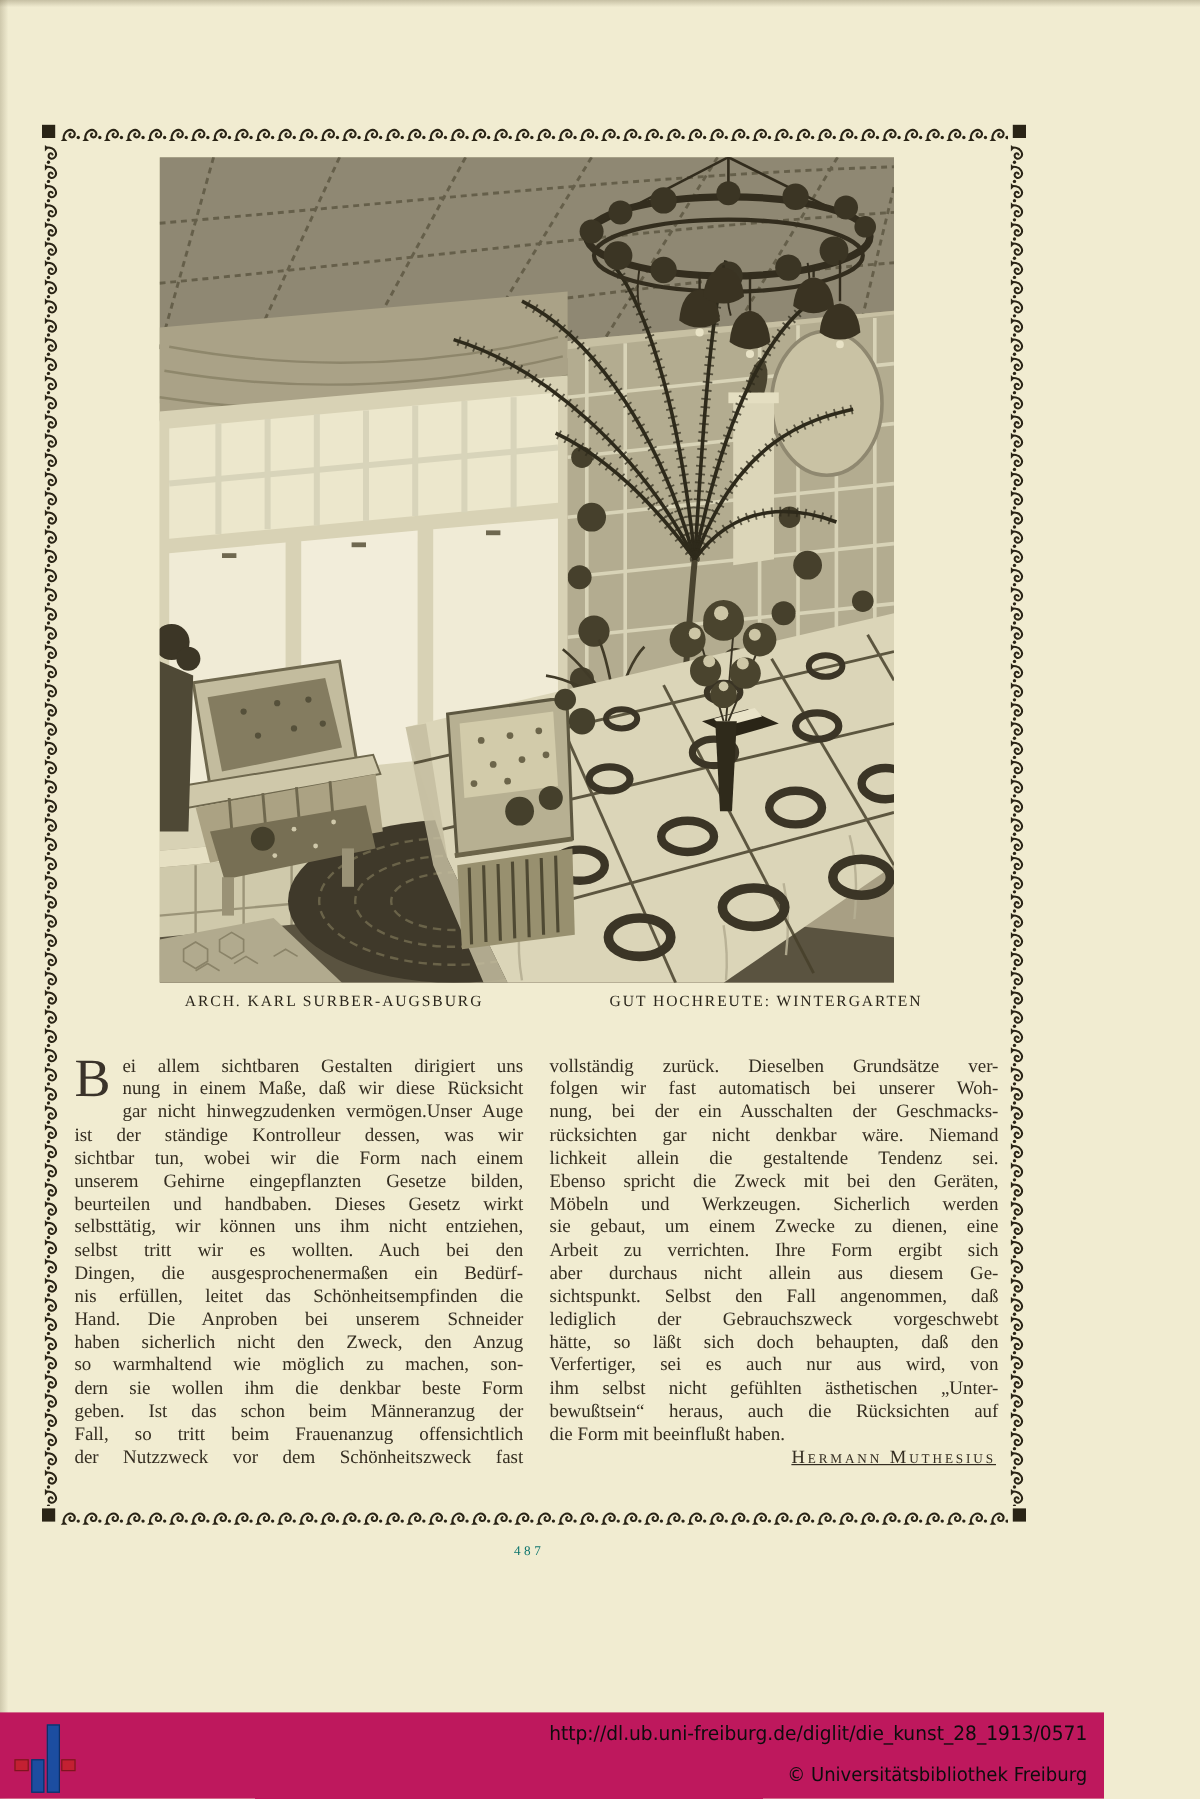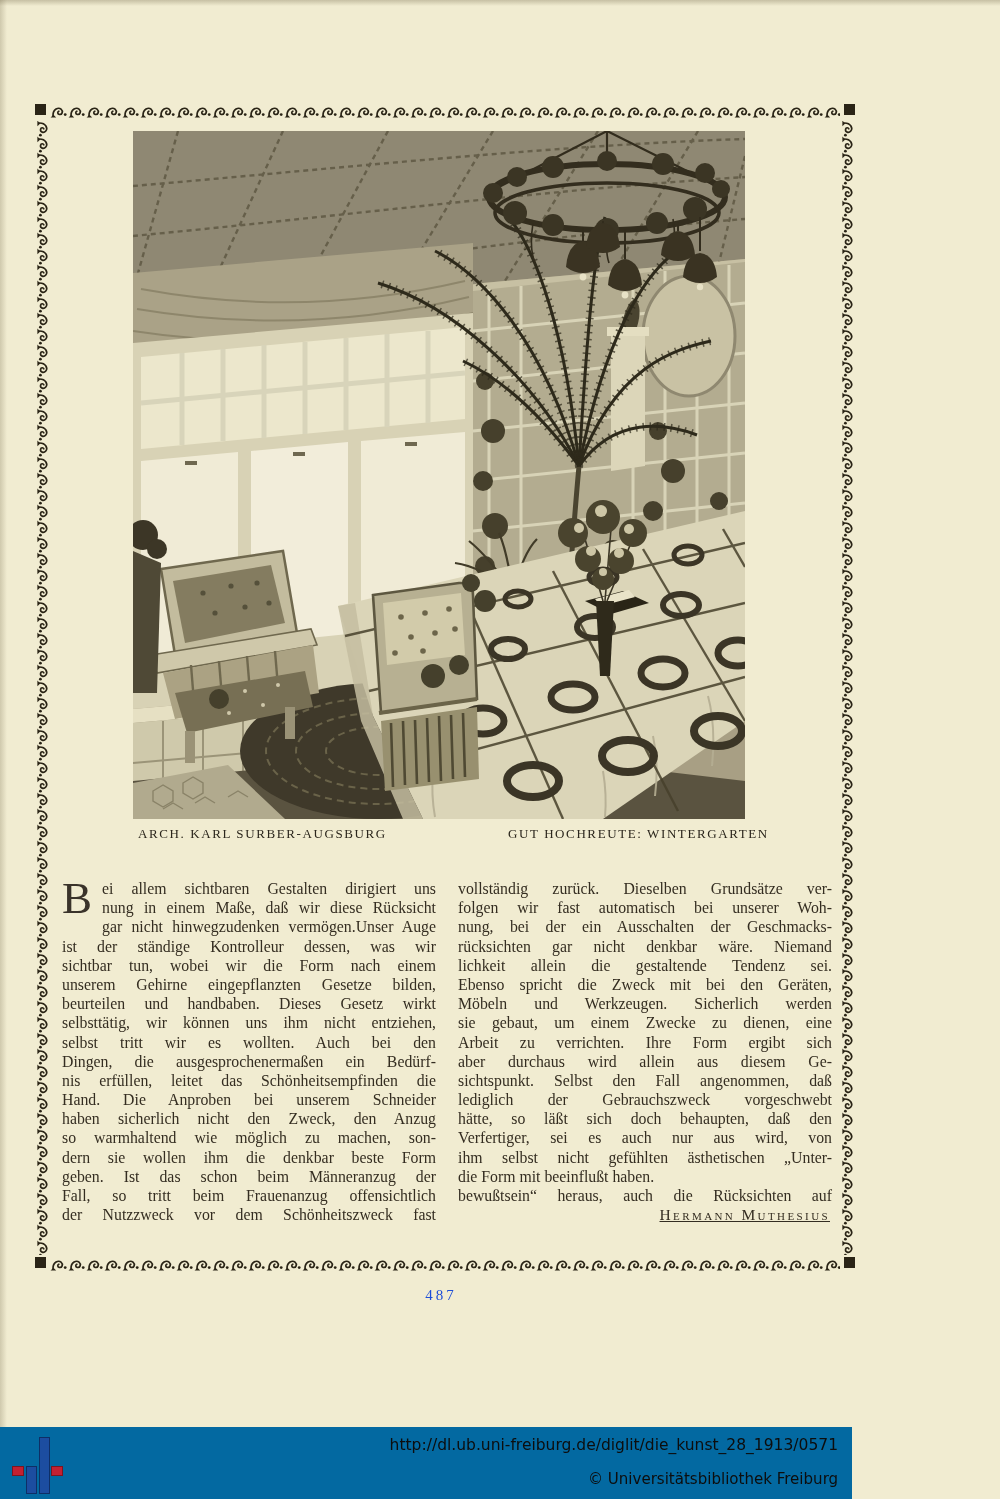--- a/index.html
+++ b/index.html
@@ -20,36 +20,36 @@
   .b-h{position:absolute;left:50px;width:790px;height:17px;display:flex;overflow:hidden;align-items:flex-end;}
   .b-v{position:absolute;top:121px;width:17px;height:1134px;display:flex;flex-direction:column;overflow:hidden;align-items:center;}
   .b-h svg,.b-v svg{flex:0 0 auto;}
   .b-v svg{transform:rotate(90deg);}
 
   
   .photo{position:absolute;left:133px;top:131px;width:612px;height:688px;display:block;}
 
   
   .caption{position:absolute;top:826px;font-size:13px;letter-spacing:1.6px;color:#2b261c;white-space:nowrap;}
-  .caption.left{left:138px;}
+  .caption.left{left:154px;}
   .caption.right{left:508px;}
 
   
   .col{position:absolute;top:879px;width:374px;font-size:15.8px;line-height:19.2px;color:#342d21;}
   .col-left{left:62px;}
   .col-right{left:458px;}
   .line{text-align:justify;text-align-last:justify;height:19.2px;overflow:visible;white-space:normal;}
   .line.endline{text-align-last:left;}
   .drop-cap{float:left;font-size:45px;line-height:34px;height:37px;width:33px;margin:2px 7px 0 0;color:#3a332a;}
   .signature{text-align:right;font-variant:small-caps;letter-spacing:2.4px;font-size:15.5px;height:19.2px;padding-right:2px;color:#342d21;text-decoration:underline;}
 
-  .page-number{position:absolute;left:410px;top:1287px;width:62px;text-align:center;font-size:15px;letter-spacing:3px;color:#1d4ed8;}
+  .page-number{position:absolute;left:410px;top:1287px;width:62px;text-align:center;font-size:11px;letter-spacing:3px;color:#0f766e;}
 
   
-  .footer{position:absolute;left:0;top:1427px;width:852px;height:72px;background:#0369a1;}
+  .footer{position:absolute;left:0;top:1427px;width:920px;height:72px;background:#be185d;}
   .footer-text{position:absolute;right:14px;text-align:right;color:#0d0d0d;
     font-family:"DejaVu Sans", sans-serif;transform:scaleX(.94);transform-origin:100% 50%;white-space:nowrap;}
   .url{top:8px;font-size:16.5px;}
   .copyright{top:42px;font-size:16px;}
   .logo{position:absolute;left:0;top:1433px;width:80px;height:66px;}
   .logo div{position:absolute;}
   .bar-blue{background:#1c4da0;border:1px solid #0e2f66;}
   .sq-red{background:#c32032;border:1px solid #7e1420;}
 </style>
 </head>
@@ -1629,28 +1629,28 @@
     <div id="right-lines">
         <div class="line">vollständig zurück.  Dieselben Grundsätze ver-</div>
         <div class="line">folgen wir fast automatisch bei unserer Woh-</div>
         <div class="line">nung, bei der ein Ausschalten der Geschmacks-</div>
         <div class="line">rücksichten gar nicht denkbar wäre.  Niemand</div>
         <div class="line">lichkeit allein die gestaltende Tendenz sei.</div>
         <div class="line">Ebenso spricht die Zweck mit bei den Geräten,</div>
         <div class="line">Möbeln und Werkzeugen.  Sicherlich werden</div>
         <div class="line">sie gebaut, um einem Zwecke zu dienen, eine</div>
         <div class="line">Arbeit zu verrichten.  Ihre Form ergibt sich</div>
-        <div class="line">aber durchaus wird allein aus diesem Ge-</div>
+        <div class="line">aber durchaus nicht allein aus diesem Ge-</div>
         <div class="line">sichtspunkt.  Selbst den Fall angenommen, daß</div>
         <div class="line">lediglich der Gebrauchszweck vorgeschwebt</div>
         <div class="line">hätte, so läßt sich doch behaupten, daß den</div>
         <div class="line">Verfertiger, sei es auch nur aus wird, von</div>
         <div class="line">ihm selbst nicht gefühlten ästhetischen „Unter-</div>
+        <div class="line">bewußtsein“ heraus, auch die Rücksichten auf</div>
         <div class="line endline">die Form mit beeinflußt haben.</div>
-        <div class="line">bewußtsein“ heraus, auch die Rücksichten auf</div>
       </div>
     <div class="signature">Hermann Muthesius</div>
   </div>
 
   <div class="page-number">487</div>
 
   <div class="footer">
     <div class="footer-text url">http://dl.ub.uni-freiburg.de/diglit/die_kunst_28_1913/0571</div>
     <div class="footer-text copyright">© Universitätsbibliothek Freiburg</div>
   </div>

